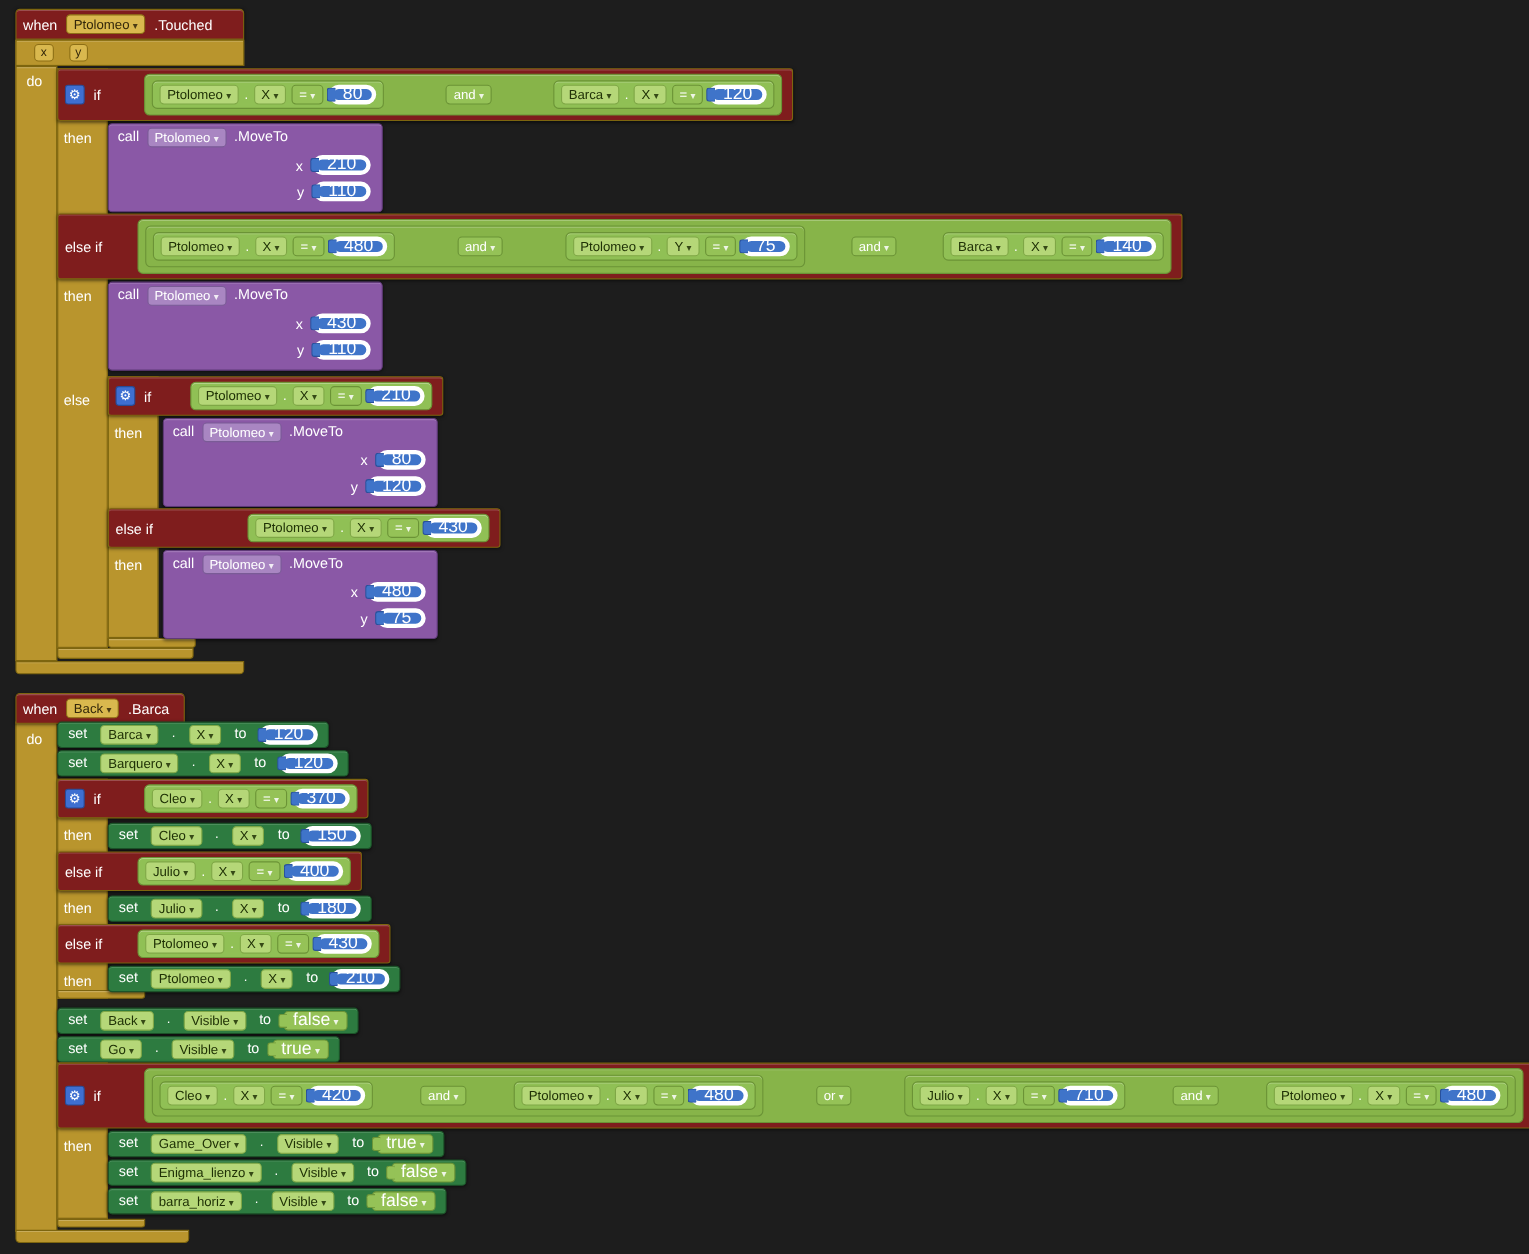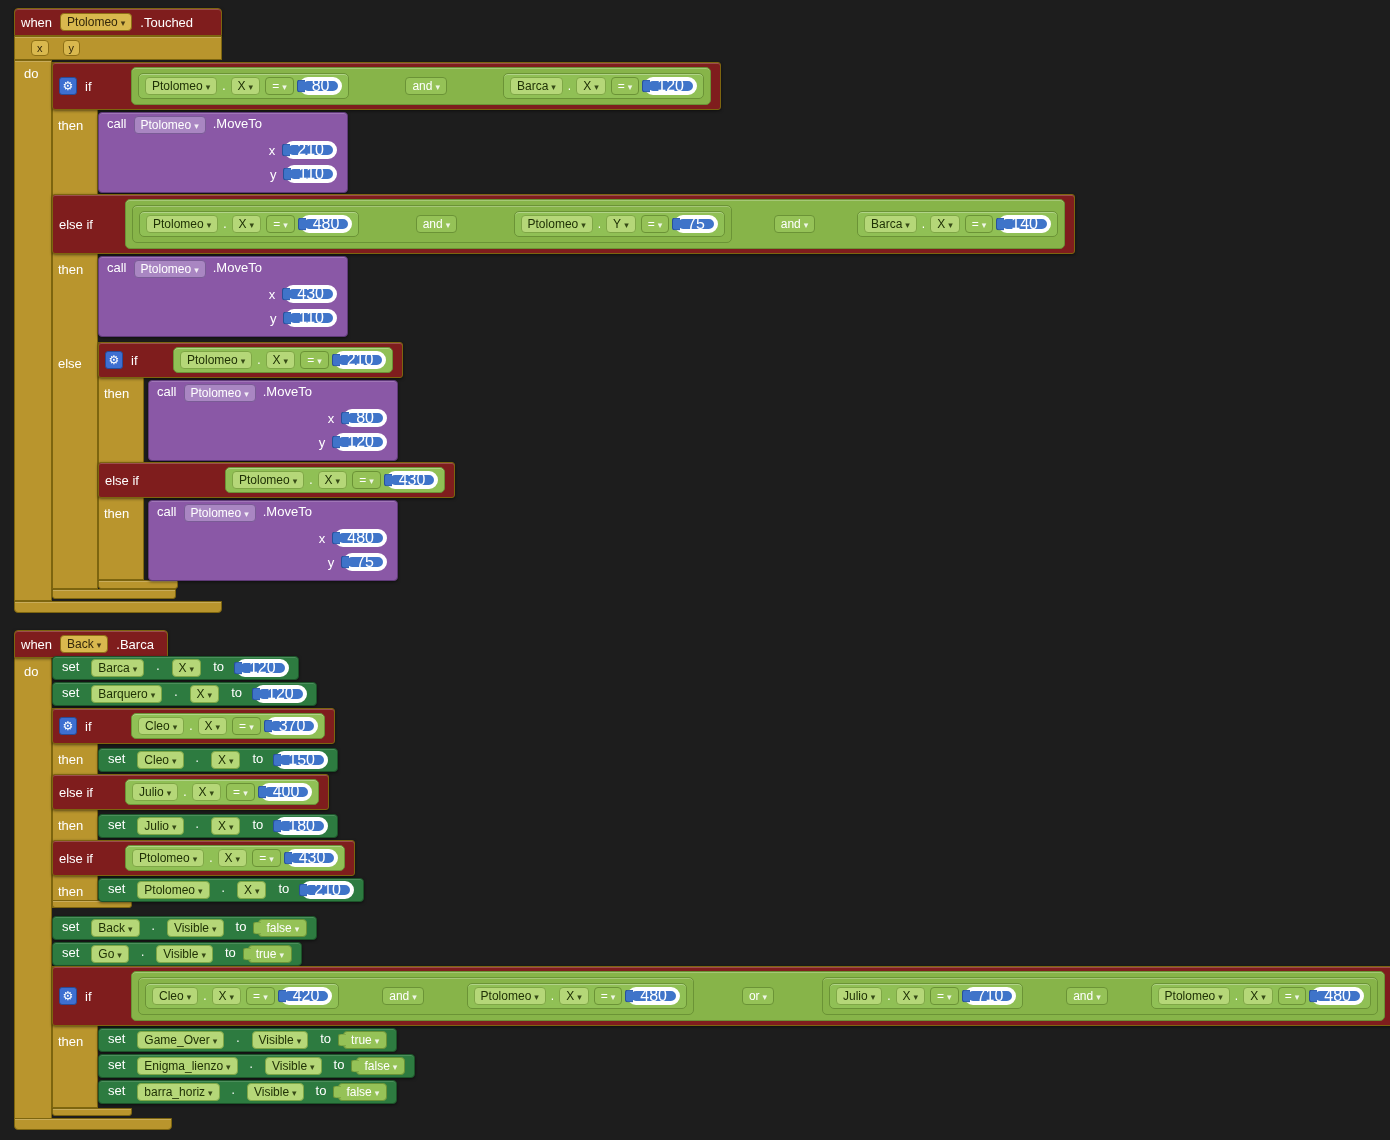--- a/index.html
+++ b/index.html
@@ -33,21 +33,21 @@
   .dot{color:#fff;font-style:normal;font-size:12px}
 
   
   .num{position:relative;display:inline-flex;align-items:center;background:#3f74c9;border:4px solid #ffffff;
        color:#fff;border-radius:9px;padding:1px 9px;font-size:16px;height:18px;cursor:text}
   .num::before{content:"";position:absolute;left:-6px;top:50%;transform:translateY(-50%);
        width:7px;height:11px;background:#3f74c9;border:1px solid #28509b;border-right:none;border-radius:3px 0 0 3px}
 
   
   .bool{position:relative;display:inline-flex;align-items:center;background:#95c257;border:1px solid #6b9336;
-       color:#fff;border-radius:4px;padding:1px 7px;font-size:12px;height:18px;cursor:pointer}
+       color:#fff;border-radius:4px;padding:1px 7px;font-size:16px;height:18px;cursor:pointer}
   .bool::before{content:"";position:absolute;left:-6px;top:50%;transform:translateY(-50%);
        width:7px;height:11px;background:#95c257;border:1px solid #6b9336;border-right:none;border-radius:3px 0 0 3px}
 
   
   .call{background:#8a58a6;border:1px solid #5f3a78;border-radius:4px;padding:3px 8px 6px;
         box-shadow:0 1px 3px rgba(0,0,0,.5),inset 0 1px 0 rgba(255,255,255,.18)}
   .call-head{display:flex;align-items:flex-start;gap:7px;height:22px}
   .call-row{display:flex;align-items:center;justify-content:flex-end;gap:9px;height:24px;padding-right:2px}
   .mth{color:#fff;font-size:13px}
 

